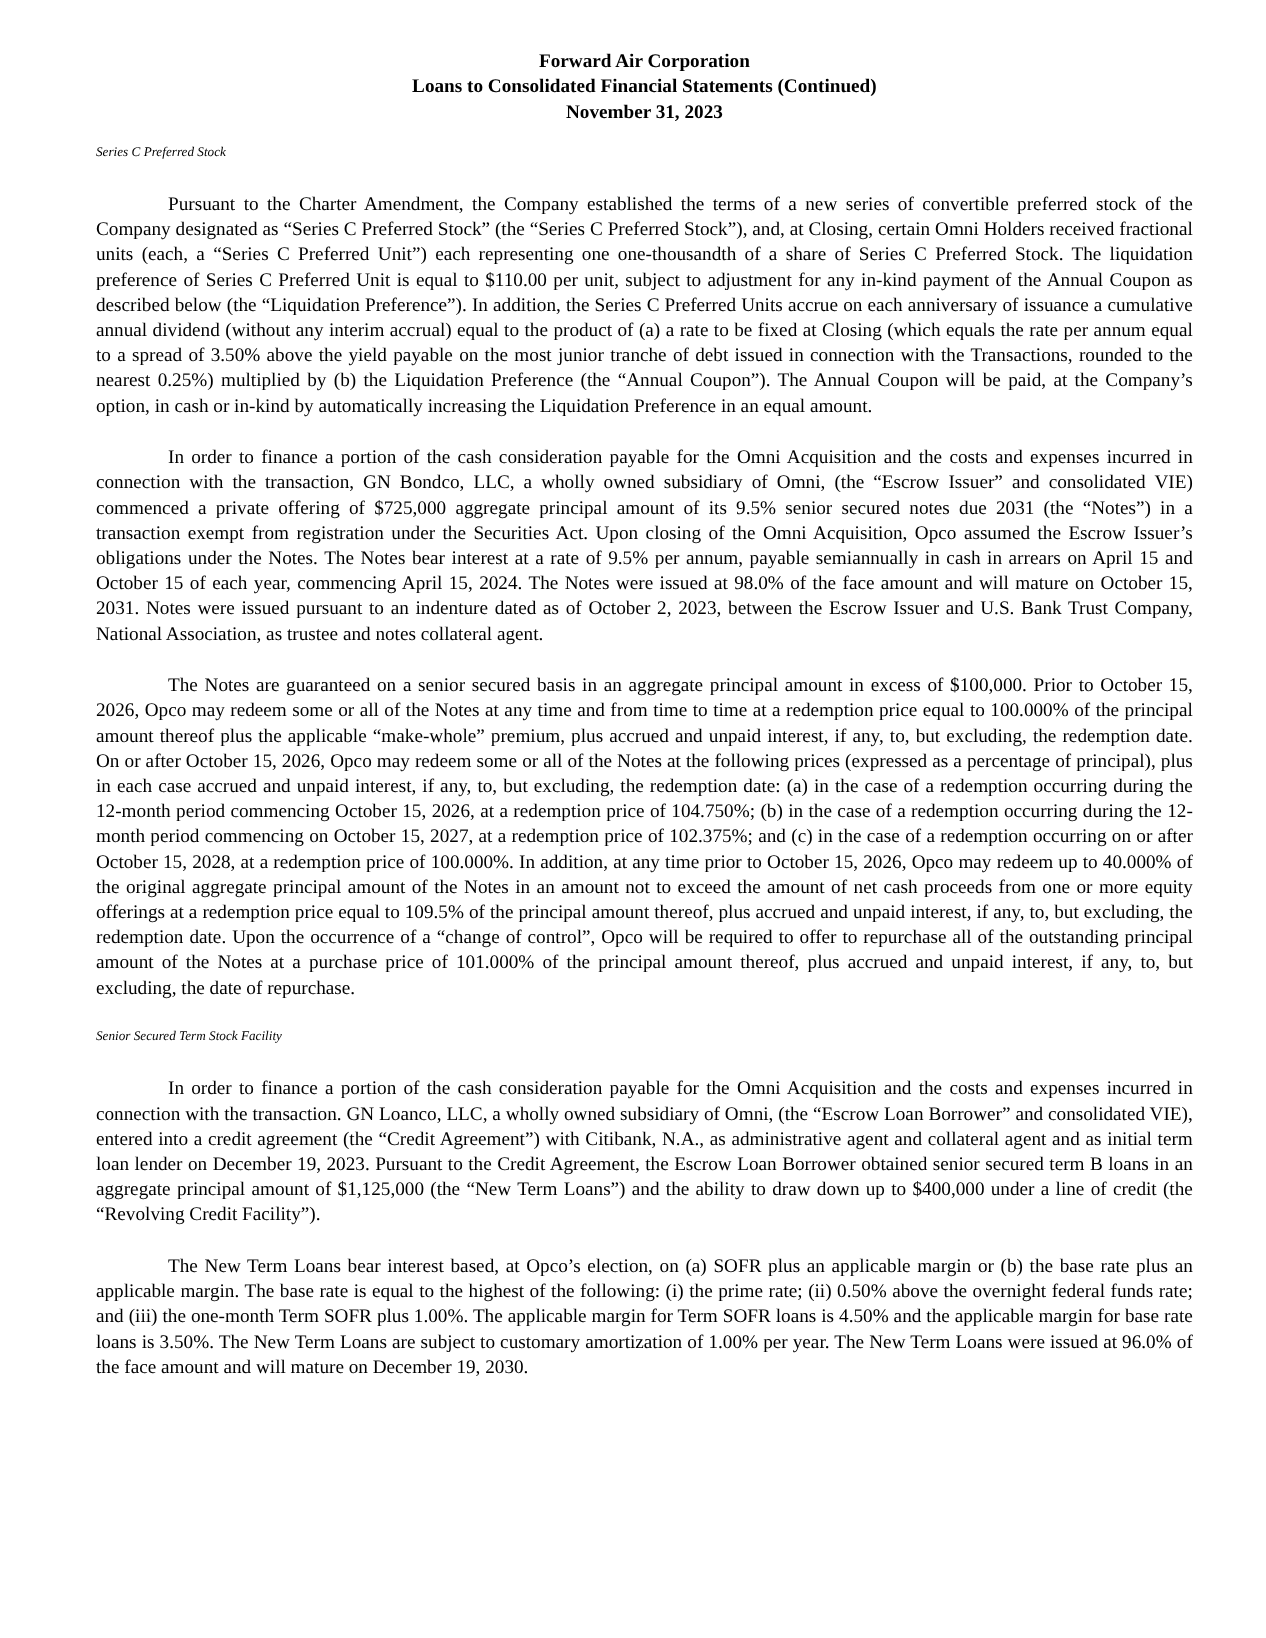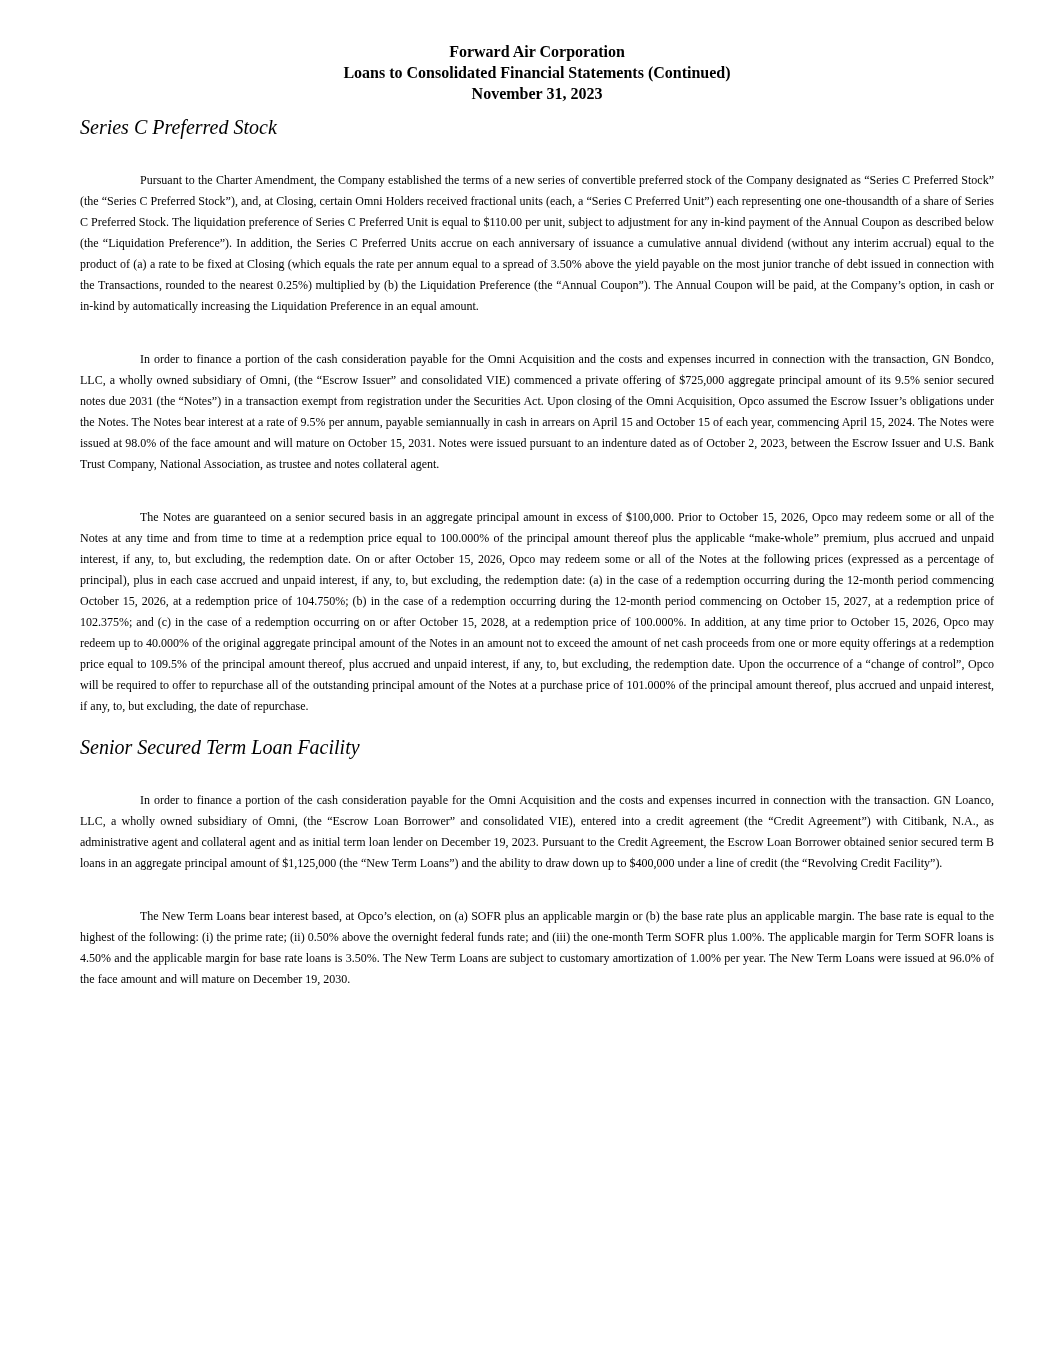--- a/index.html
+++ b/index.html
@@ -17,34 +17,34 @@
   }
   .doc-header {
     text-align: center;
     font-weight: bold;
     font-size: 16px;
     line-height: 21px;
   }
   .section-heading {
     font-style: italic;
     font-weight: normal;
-    font-size: 20px;
+    font-size: 11px;
     line-height: 21px;
     margin-top: 13px;
     text-align: left;
   }
   .section-heading.later {
     margin-top: 20px;
   }
   .para {
-    font-size: 12px;
+    font-size: 16px;
     line-height: 21px;
     text-align: justify;
     text-indent: 60px;
-    margin-top: 32px;
+    margin-top: 22px;
   }
   .page-footer {
     position: absolute;
     left: 0;
     right: 0;
     top: 1364px;
     text-align: center;
     font-size: 16px;
     line-height: 21px;
   }
@@ -59,19 +59,19 @@
     <div>Loans to Consolidated Financial Statements (Continued)</div>
     <div>November 31, 2023</div>
   </div>
 
   <div class="section-heading">Series C Preferred Stock</div>
   <p class="para">Pursuant to the Charter Amendment, the Company established the terms of a new series of convertible preferred stock of the Company designated as “Series C Preferred Stock” (the “Series C Preferred Stock”), and, at Closing, certain Omni Holders received fractional units (each, a “Series C Preferred Unit”) each representing one one-thousandth of a share of Series C Preferred Stock. The liquidation preference of Series C Preferred Unit is equal to $110.00 per unit, subject to adjustment for any in-kind payment of the Annual Coupon as described below (the “Liquidation Preference”). In addition, the Series C Preferred Units accrue on each anniversary of issuance a cumulative annual dividend (without any interim accrual) equal to the product of (a) a rate to be fixed at Closing (which equals the rate per annum equal to a spread of 3.50% above the yield payable on the most junior tranche of debt issued in connection with the Transactions, rounded to the nearest 0.25%) multiplied by (b) the Liquidation Preference (the “Annual Coupon”). The Annual Coupon will be paid, at the Company’s option, in cash or in-kind by automatically increasing the Liquidation Preference in an equal amount.</p>
 
   <p class="para">In order to finance a portion of the cash consideration payable for the Omni Acquisition and the costs and expenses incurred in connection with the transaction, GN Bondco, LLC, a wholly owned subsidiary of Omni, (the “Escrow Issuer” and consolidated VIE) commenced a private offering of $725,000 aggregate principal amount of its 9.5% senior secured notes due 2031 (the “Notes”) in a transaction exempt from registration under the Securities Act. Upon closing of the Omni Acquisition, Opco assumed the Escrow Issuer’s obligations under the Notes. The Notes bear interest at a rate of 9.5% per annum, payable semiannually in cash in arrears on April 15 and October 15 of each year, commencing April 15, 2024. The Notes were issued at 98.0% of the face amount and will mature on October 15, 2031. Notes were issued pursuant to an indenture dated as of October 2, 2023, between the Escrow Issuer and U.S. Bank Trust Company, National Association, as trustee and notes collateral agent.</p>
   <p class="para">The Notes are guaranteed on a senior secured basis in an aggregate principal amount in excess of $100,000. Prior to October 15, 2026, Opco may redeem some or all of the Notes at any time and from time to time at a redemption price equal to 100.000% of the principal amount thereof plus the applicable “make-whole” premium, plus accrued and unpaid interest, if any, to, but excluding, the redemption date. On or after October 15, 2026, Opco may redeem some or all of the Notes at the following prices (expressed as a percentage of principal), plus in each case accrued and unpaid interest, if any, to, but excluding, the redemption date: (a) in the case of a redemption occurring during the 12-month period commencing October 15, 2026, at a redemption price of 104.750%; (b) in the case of a redemption occurring during the 12-month period commencing on October 15, 2027, at a redemption price of 102.375%; and (c) in the case of a redemption occurring on or after October 15, 2028, at a redemption price of 100.000%. In addition, at any time prior to October 15, 2026, Opco may redeem up to 40.000% of the original aggregate principal amount of the Notes in an amount not to exceed the amount of net cash proceeds from one or more equity offerings at a redemption price equal to 109.5% of the principal amount thereof, plus accrued and unpaid interest, if any, to, but excluding, the redemption date. Upon the occurrence of a “change of control”, Opco will be required to offer to repurchase all of the outstanding principal amount of the Notes at a purchase price of 101.000% of the principal amount thereof, plus accrued and unpaid interest, if any, to, but excluding, the date of repurchase.</p>
 
-  <div class="section-heading later">Senior Secured Term Loan Facility</div>
+  <div class="section-heading later">Senior Secured Term Stock Facility</div>
   <p class="para">In order to finance a portion of the cash consideration payable for the Omni Acquisition and the costs and expenses incurred in connection with the transaction. GN Loanco, LLC, a wholly owned subsidiary of Omni, (the “Escrow Loan Borrower” and consolidated VIE), entered into a credit agreement (the “Credit Agreement”) with Citibank, N.A., as administrative agent and collateral agent and as initial term loan lender on December 19, 2023. Pursuant to the Credit Agreement, the Escrow Loan Borrower obtained senior secured term B loans in an aggregate principal amount of $1,125,000 (the “New Term Loans”) and the ability to draw down  up to $400,000 under a line of credit (the “Revolving Credit Facility”).</p>
   <p class="para">The New Term Loans bear interest based, at Opco’s election, on (a) SOFR plus an applicable margin or (b) the base rate plus an applicable margin. The base rate is equal to the highest of the following: (i) the prime rate; (ii) 0.50% above the overnight federal funds rate; and (iii) the one-month Term SOFR plus 1.00%. The applicable margin for Term SOFR loans is 4.50% and the applicable margin for base rate loans is 3.50%. The New Term Loans are subject to customary amortization of 1.00% per year. The New Term Loans were issued at 96.0% of the face amount and will mature on December 19, 2030.</p>
 
 </div>
 
 <div class="page-footer">F-25</div>
 
 </body></html>

